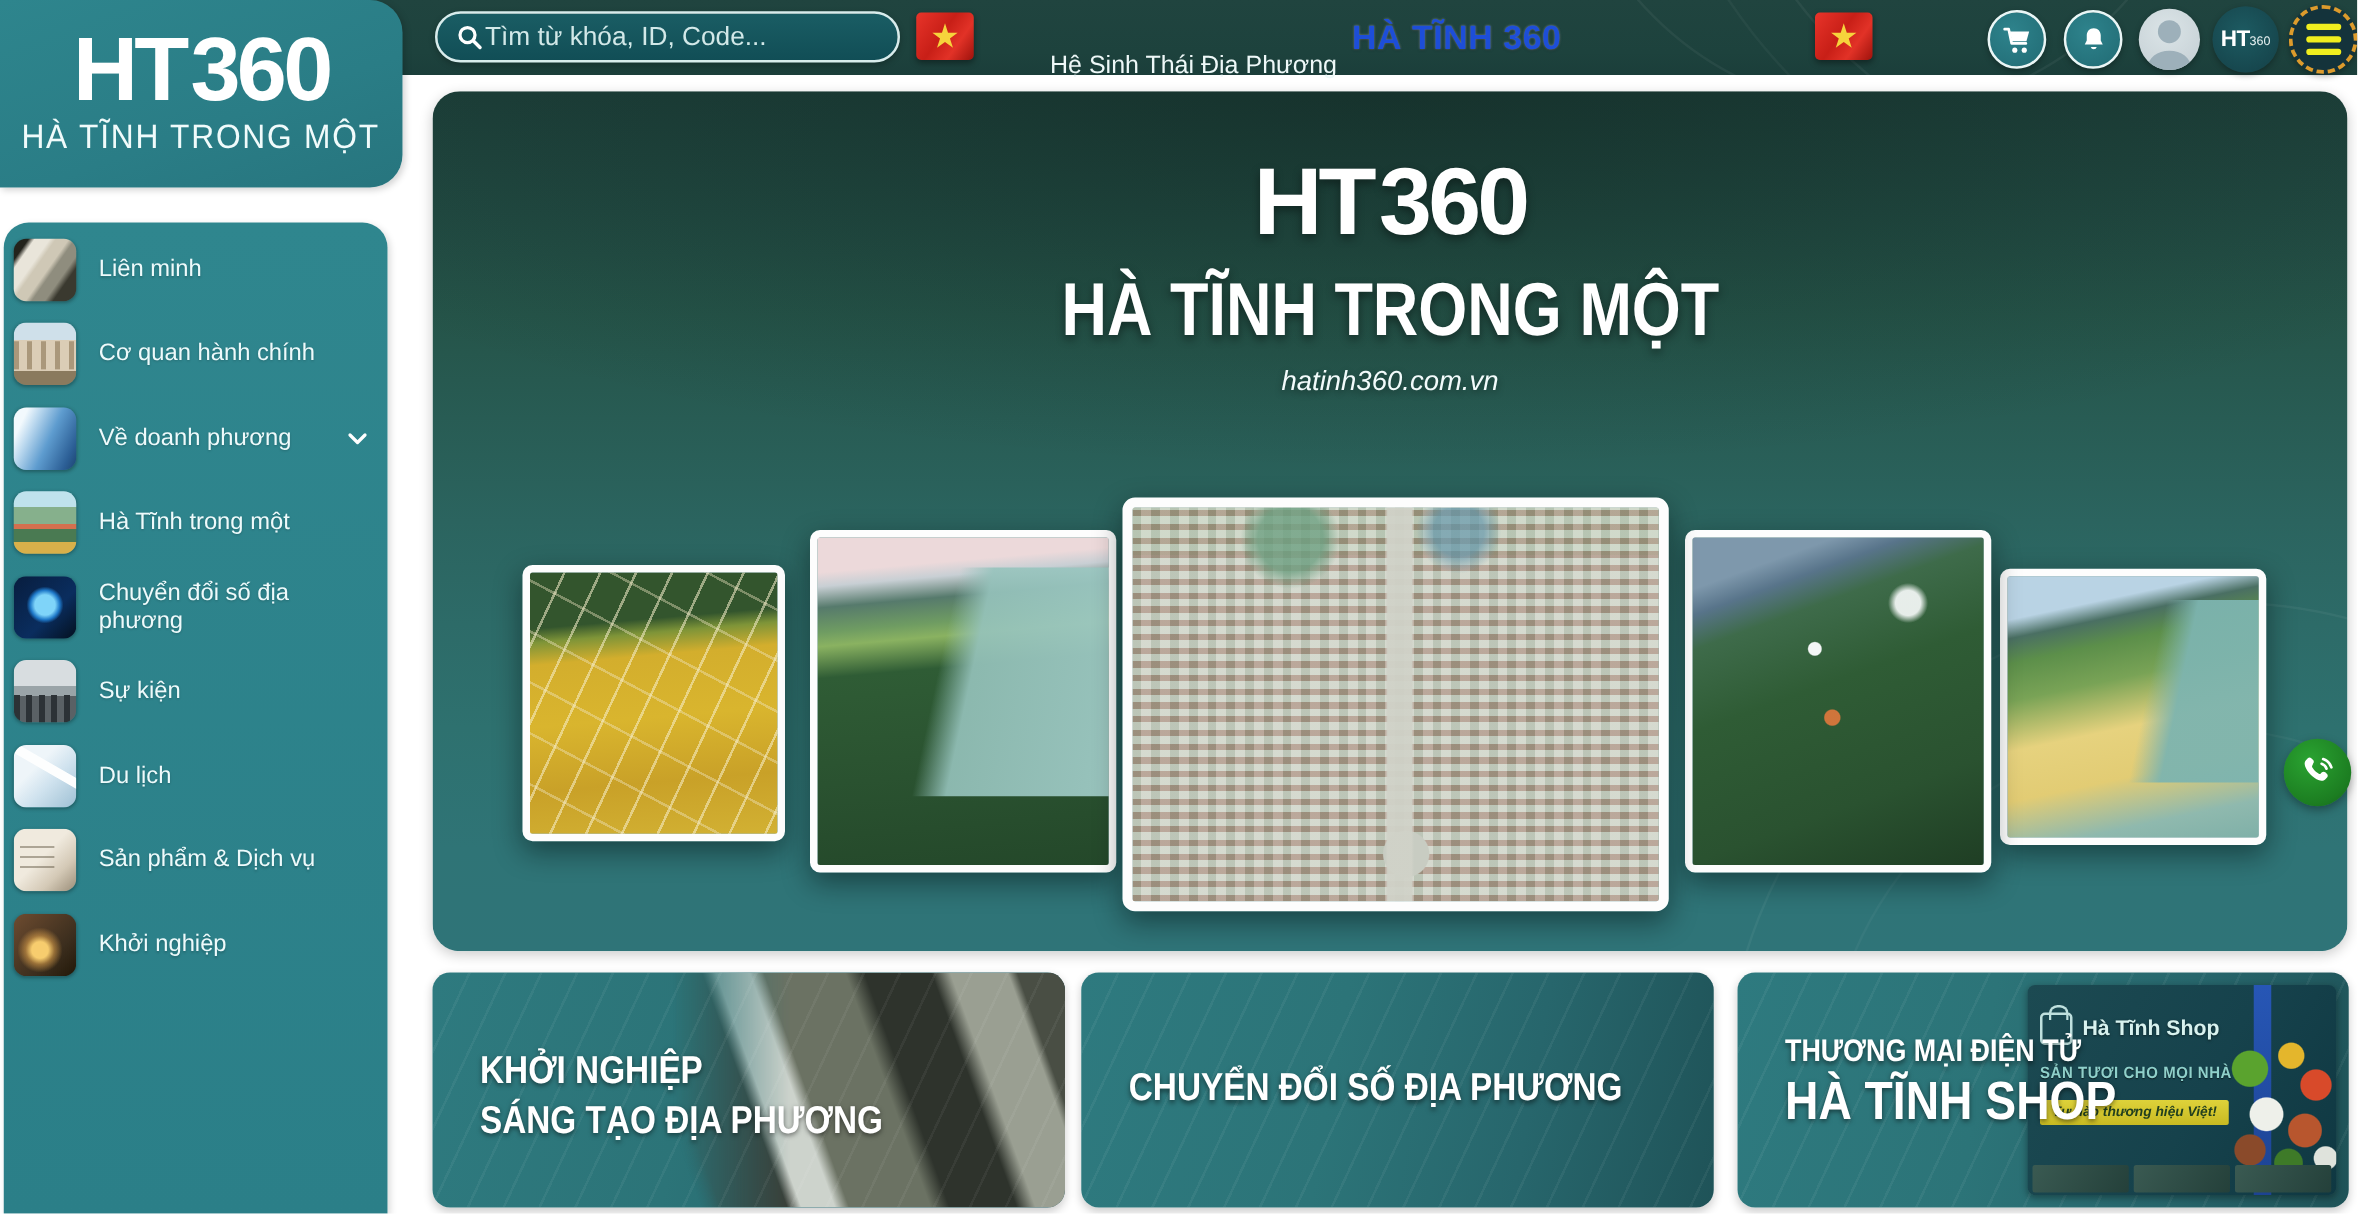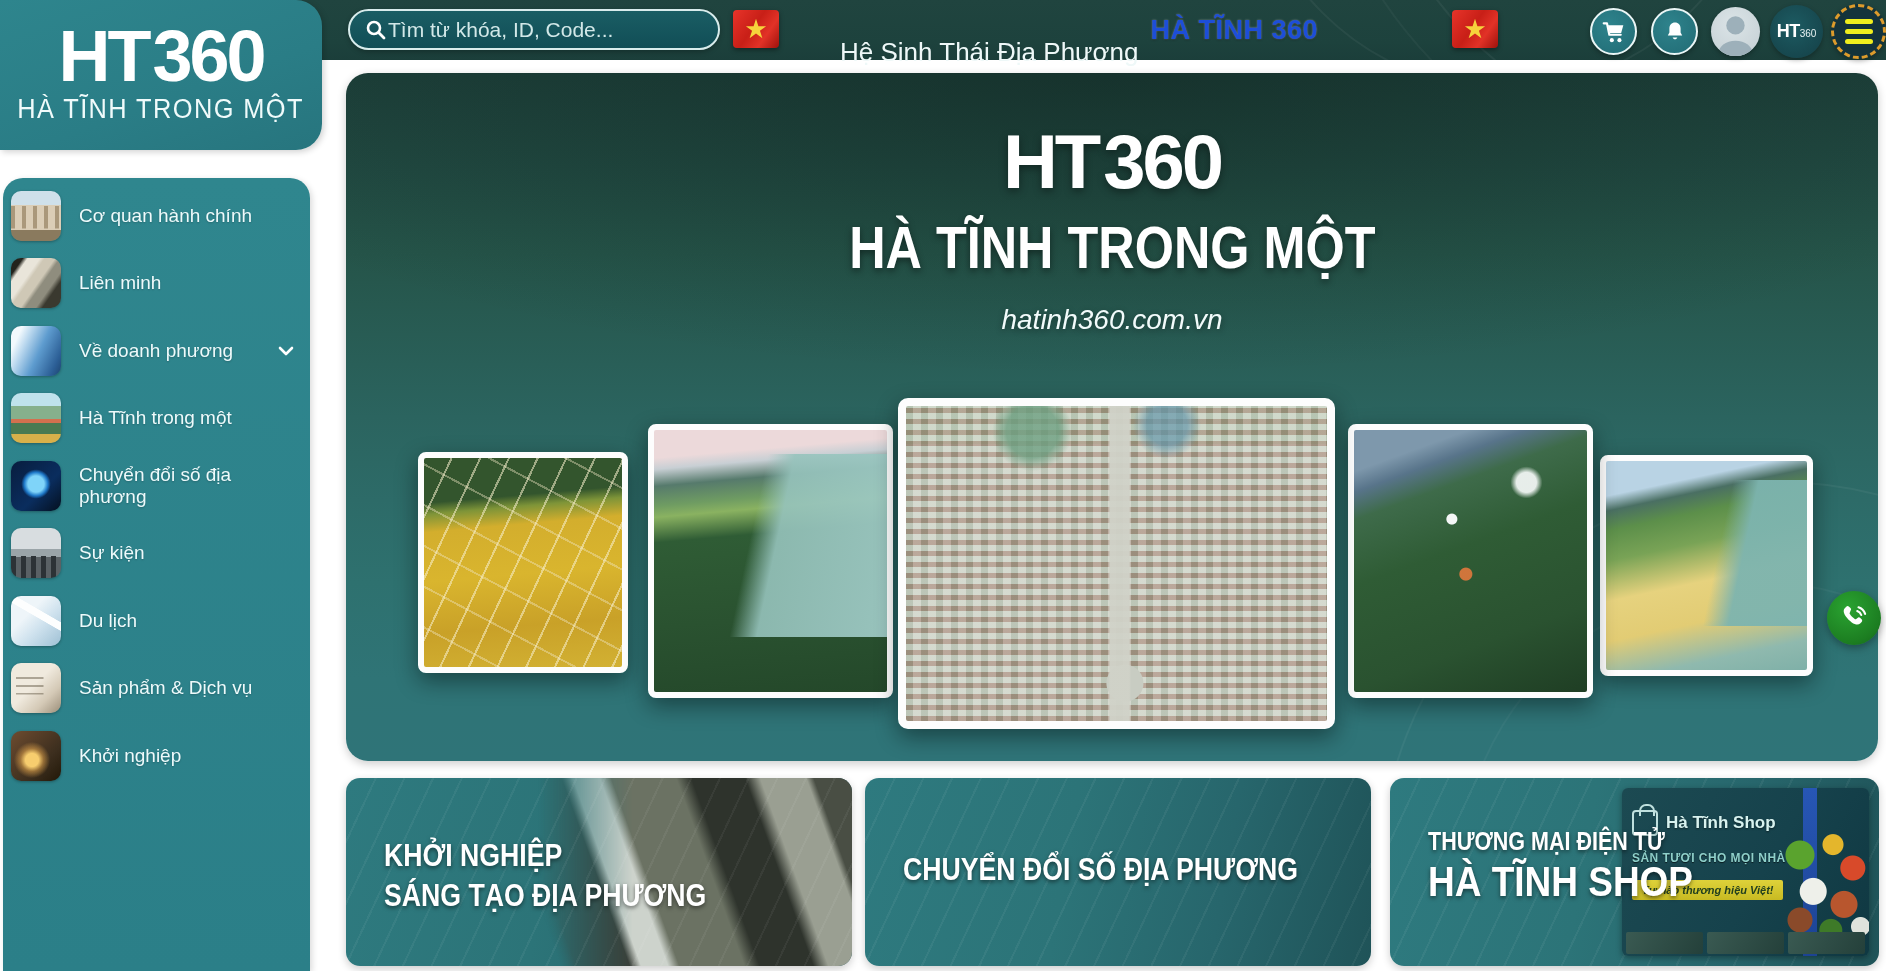--- a/index.html
+++ b/index.html
@@ -21,21 +21,21 @@
     display:flex;align-items:center;padding:0 14px;gap:0;box-shadow:0 2px 5px rgba(0,0,0,.25);}
   .search-pill .ph{color:#d2e8e8;font-size:21px;}
   .flag{position:absolute;width:46px;height:38px;border-radius:4px;
     background:linear-gradient(125deg,#e8342a 0%,#c81f17 45%,#e23227 70%,#9e120c 100%);
     box-shadow:0 2px 5px rgba(0,0,0,.4);display:flex;align-items:center;justify-content:center;}
   .flag .star{width:22px;height:22px;background:#f6d33c;
     clip-path:polygon(50% 3%,61% 37%,96% 37%,68% 58%,79% 92%,50% 71%,21% 92%,32% 58%,4% 37%,39% 37%);}
   .flag1{left:733px;top:10px;}
   .flag2{left:1452px;top:10px;}
   .hdr-title{position:absolute;left:840px;top:0;height:60px;display:flex;align-items:center;gap:12px;}
-  .hdr-title .t-normal{color:#eef8f8;font-size:26px;margin-top:44px;}
+  .hdr-title .t-normal{color:#eef8f8;font-size:20px;margin-top:44px;}
   .hdr-title .t-red{color:#1d4ed8;font-size:27px;font-weight:800;letter-spacing:.5px;
     text-shadow:0 0 2px rgba(255,255,255,.45),0 1px 2px rgba(0,0,0,.5);}
 
   .circ-btn{position:absolute;top:8px;width:47px;height:47px;border-radius:50%;
     background:radial-gradient(circle at 40% 35%,#2e838c,#216b74);border:2.5px solid #eaf6f6;
     display:flex;align-items:center;justify-content:center;box-shadow:0 2px 5px rgba(0,0,0,.3);}
   .cart-btn{left:1590px;}
   .bell-btn{left:1651px;}
   .avatar-btn{left:1711px;background:radial-gradient(circle at 45% 35%,#dbe4e7,#c3ced3);border:none;
     overflow:hidden;width:49px;height:49px;top:7px;}
@@ -110,21 +110,21 @@
   .banner-curve{position:absolute;border-radius:50%;border:2px solid rgba(255,255,255,.05);}
   .bc1{width:800px;height:800px;right:-300px;bottom:-520px;}
   .bc2{width:600px;height:600px;right:-180px;bottom:-420px;border-color:rgba(255,255,255,.04);}
   .hero-text{position:absolute;left:0;right:0;top:52px;text-align:center;color:#fff;}
   .hero-logo{font-size:76px;line-height:74px;letter-spacing:-3px;text-shadow:0 3px 8px rgba(0,0,0,.4);}
   .hero-logo .l-ht{font-weight:800;}
   .hero-logo .l-360{font-weight:600;margin-left:5px;}
   .hero-title{margin-top:14px;font-size:60px;font-weight:800;letter-spacing:0px;
     text-shadow:0 3px 8px rgba(0,0,0,.45);}
   .hero-title span{display:inline-block;transform:scaleX(.84);}
-  .hero-site{margin-top:22px;font-size:28px;font-style:italic;font-weight:300;color:#f2fbfb;
+  .hero-site{margin-top:10px;font-size:22px;font-style:italic;font-weight:300;color:#f2fbfb;
     text-shadow:0 2px 6px rgba(0,0,0,.4);}
 
   .photo{position:absolute;background:#9ab;border:6px solid #fdfdfd;border-radius:8px;
     box-shadow:0 8px 22px rgba(0,10,10,.45);}
   .photo1{left:72px;top:379px;width:210px;height:221px;z-index:1;
     background:
      repeating-linear-gradient(115deg,transparent 0 24px,rgba(248,240,205,.55) 24px 26px),
      repeating-linear-gradient(28deg,transparent 0 34px,rgba(240,230,195,.4) 34px 36px),
      linear-gradient(175deg,#33552d 0 20%,#7e9438 25%,#d3ae2d 33%,#d9b52e 55%,#c9a128 78%,#d2b133 100%);}
   .photo2{left:302px;top:351px;width:245px;height:274px;z-index:2;
@@ -277,26 +277,26 @@
 
   <div class="logo-block">
     <div class="logo-main">
       <span class="l-ht">HT</span><span class="l-360">360</span>
     </div>
     <div class="logo-tag">HÀ TĨNH TRONG MỘT</div>
   </div>
 
   <div class="side-panel">
     <div class="side-item">
+      <div class="ic ic-handshake"></div>
+      <span class="label">Liên minh</span>
+    </div>
+    <div class="side-item">
       <div class="ic ic-gov"></div>
       <span class="label">Cơ quan hành chính</span>
-    </div>
-    <div class="side-item">
-      <div class="ic ic-handshake"></div>
-      <span class="label">Liên minh</span>
     </div>
     <div class="side-item">
       <div class="ic ic-biz"></div>
       <span class="label">Về doanh phương</span>
       <svg class="chev" viewBox="0 0 16 10">
           <polyline points="2,2 8,8 14,2" stroke="#fff" stroke-width="2.6" fill="none" stroke-linecap="round" stroke-linejoin="round"></polyline>
         </svg>
     </div>
     <div class="side-item">
       <div class="ic ic-city"></div>

